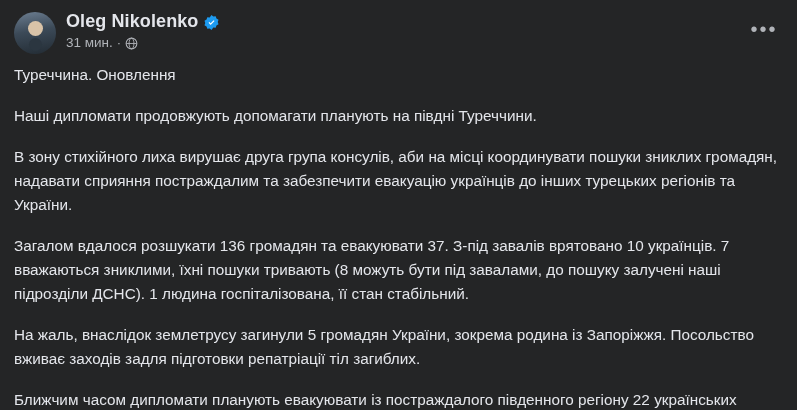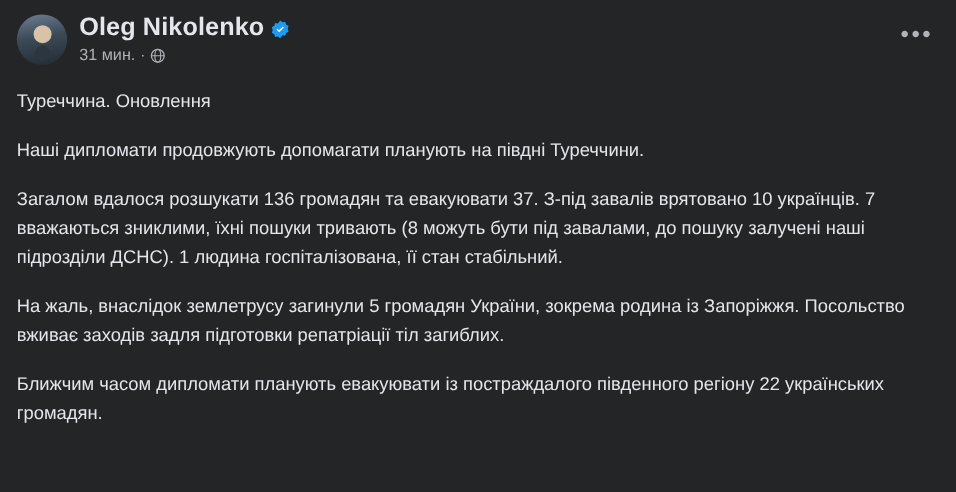--- a/index.html
+++ b/index.html
@@ -57,21 +57,21 @@
     flex-direction: column;
     justify-content: center;
     padding-top: 1px;
   }
   .name-row {
     display: flex;
     align-items: center;
     gap: 5px;
   }
   .author-name {
-    font-size: 21px;
+    font-size: 18px;
     font-weight: bold;
     color: #e4e6eb;
     letter-spacing: 0.1px;
   }
   .verified {
     width: 17px;
     height: 17px;
     display: inline-block;
     position: relative;
     top: 1px;
@@ -152,18 +152,19 @@
         </span>
       </div>
     </div>
 
     <div class="more-btn">•••</div>
   </div>
 
   <div class="post-body">
     <p class="para">Туреччина. Оновлення</p>
     <p class="para">Наші дипломати продовжують допомагати планують на півдні Туреччини.</p>
+    <p class="para">В зону стихійного лиха вирушає друга група консулів, аби на місці координувати пошуки зниклих громадян, надавати сприяння постраждалим та забезпечити евакуацію українців до інших турецьких регіонів та України.</p>
     <p class="para">Загалом вдалося розшукати 136 громадян та евакуювати 37. З-під завалів врятовано 10 українців. 7 вважаються зниклими, їхні пошуки тривають (8 можуть бути під завалами, до пошуку залучені наші підрозділи ДСНС). 1 людина госпіталізована, її стан стабільний.</p>
     <p class="para">На жаль, внаслідок землетрусу загинули 5 громадян України, зокрема родина із Запоріжжя. Посольство вживає заходів задля підготовки репатріації тіл загиблих.</p>
     <p class="para">Ближчим часом дипломати планують евакуювати із постраждалого південного регіону 22 українських громадян.</p>
   </div>
 
 </div>
 
 </body></html>

